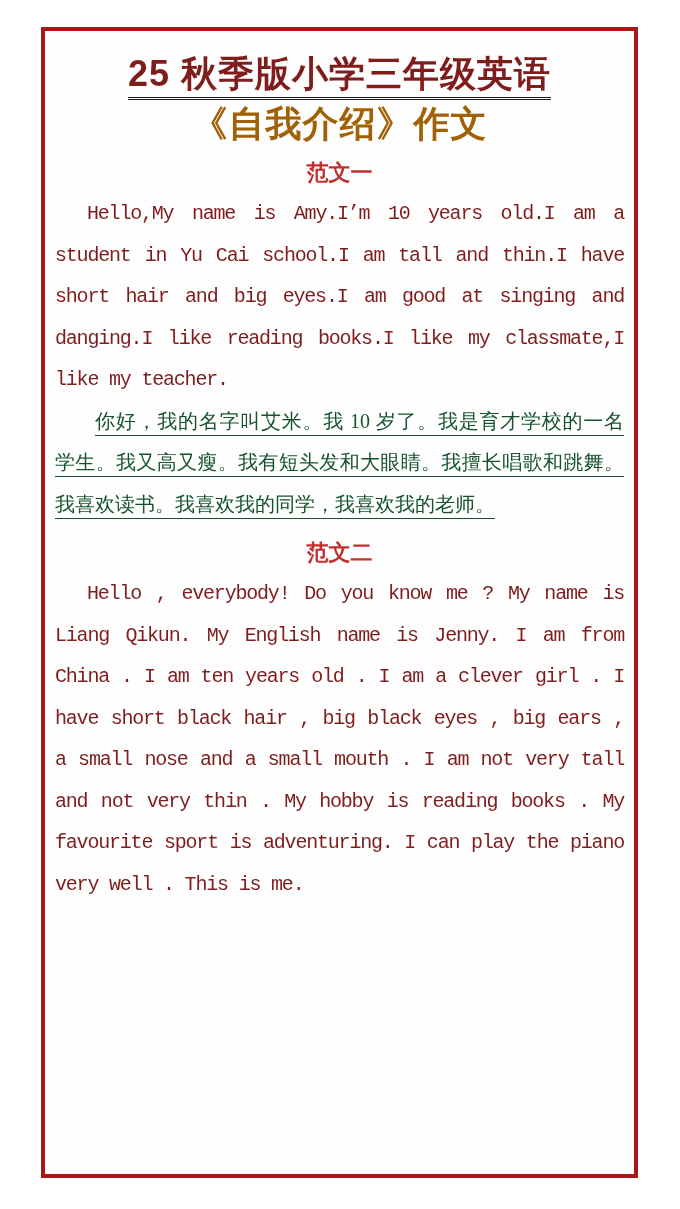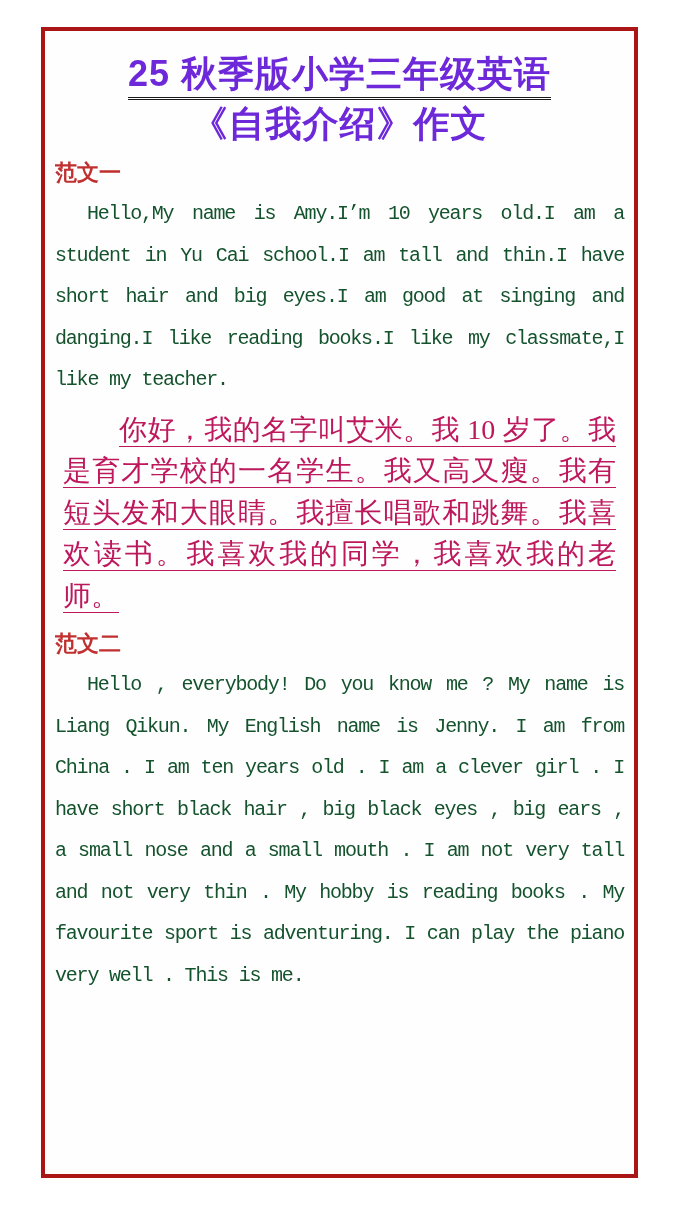--- a/index.html
+++ b/index.html
@@ -29,64 +29,65 @@
     padding: 23px 10px 0 10px;
   }
   .doc-title {
     margin: 0;
     text-align: center;
     font-family: "Liberation Sans", "DejaVu Sans", sans-serif;
     font-weight: bold;
     font-size: 36px;
     line-height: 40px;
     letter-spacing: 1px;
-    color: #6d28d9;
+    color: #7f1d1d;
   }
   .doc-title .underlined {
     border-bottom: 3px double #1a1a1a;
     padding-bottom: 3px;
   }
   .doc-subtitle {
     margin: 9px 0 0 0;
     text-align: center;
     font-family: "Liberation Sans", "DejaVu Sans", sans-serif;
     font-weight: bold;
     font-size: 36px;
     line-height: 42px;
     letter-spacing: 1px;
-    color: #6d28d9;
+    color: #a16207;
   }
   .section-heading {
     margin: 13px 0 0 0;
+    text-align: center;
     font-family: "Liberation Serif", "DejaVu Serif", serif;
     font-weight: bold;
     font-size: 22px;
     line-height: 30px;
     color: #c03030;
   }
   .section-heading.second {
   }
   .en-para {
     margin: 5px 0 0 0;
     font-family: "Liberation Mono", "DejaVu Sans Mono", monospace;
     font-size: 20px;
     letter-spacing: -1.2px;
     line-height: 41.5px;
     text-align: justify;
     text-indent: 32px;
-    color: #14532d;
+    color: #7f1d1d;
   }
   .zh-para {
-    margin: 8px;
+    margin: 0;
     font-family: "Liberation Serif", "DejaVu Serif", serif;
-    font-size: 28px;
+    font-size: 20px;
     line-height: 41.5px;
     text-align: justify;
     text-indent: 2em;
-    color: #be185d;
+    color: #14532d;
     text-decoration: underline;
     text-decoration-thickness: 1px;
     text-underline-offset: 7px;
   }
 </style>
 </head>
 <body>
 
 <div class="page-frame">
   <div class="content">

